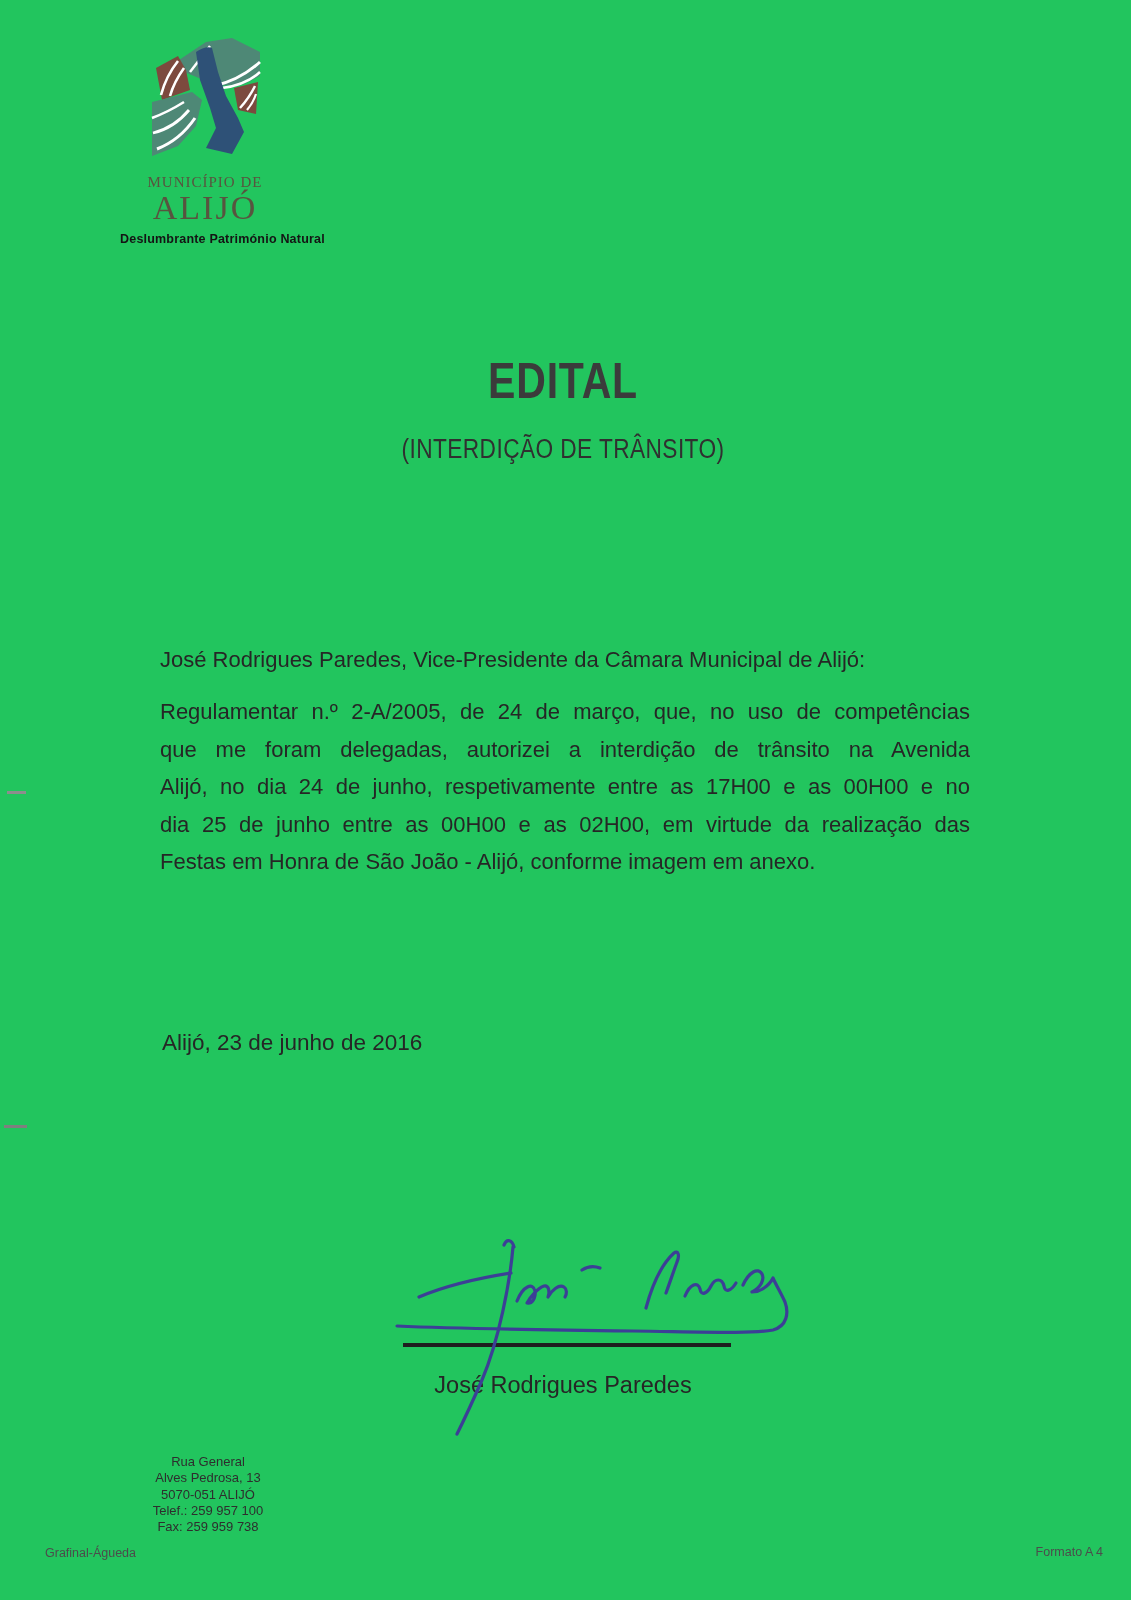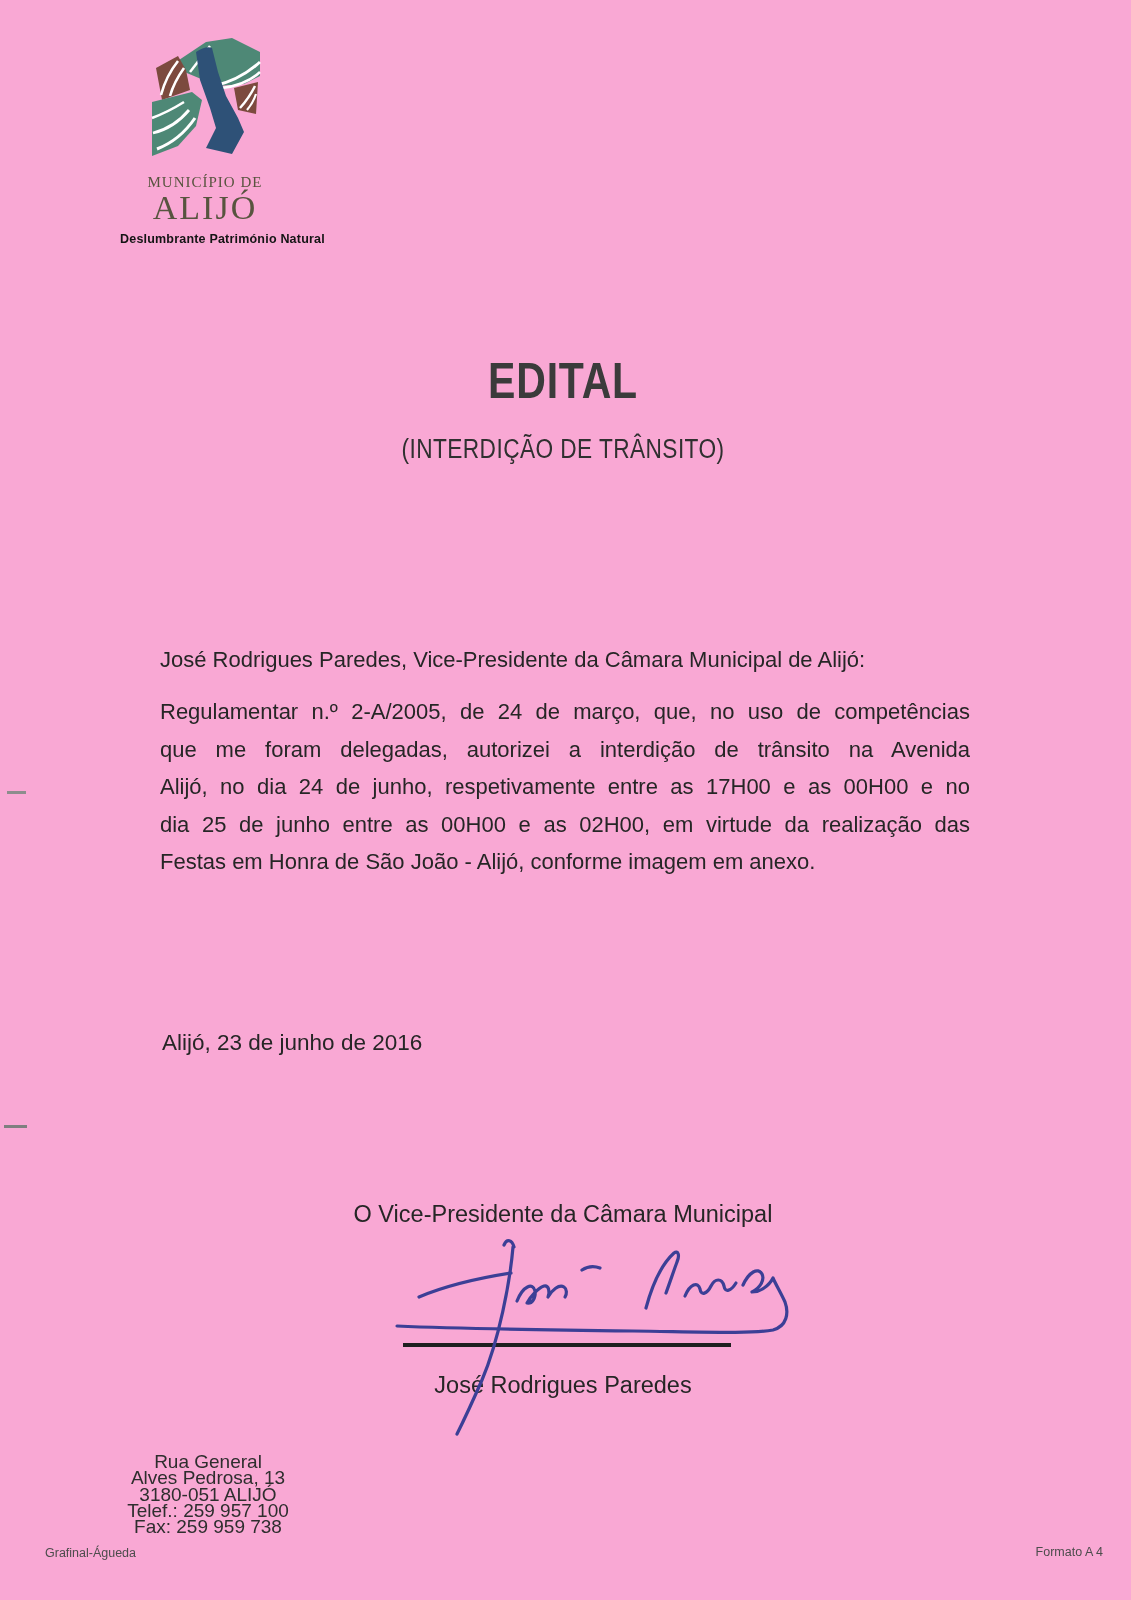--- a/index.html
+++ b/index.html
@@ -4,21 +4,21 @@
 <style>
   html, body {
     margin: 0;
     padding: 0;
     background: #ffffff;
   }
   .page {
     position: relative;
     width: 1131px;
     height: 1600px;
-    background: #f9a8d4;
+    background: #22c55e;
     font-family: "Liberation Sans", sans-serif;
     color: #2b2b2b;
     overflow: hidden;
   }
   
   .logo-graphic {
     position: absolute;
     left: 150px;
     top: 36px;
     width: 112px;
@@ -157,21 +157,21 @@
     color: #262626;
     z-index: 2;
   }
   
   .footer-address {
     position: absolute;
     left: 108px;
     top: 1454px;
     width: 200px;
     text-align: center;
-    font-size: 19px;
+    font-size: 13px;
     line-height: 16.3px;
     color: #2e2e2e;
   }
   .printer-credit {
     position: absolute;
     left: 45px;
     top: 1546px;
     font-size: 12.5px;
     color: #4c4c4c;
   }
@@ -232,21 +232,20 @@
   <div class="body-paragraph">
     <div class="pline">Regulamentar n.º 2-A/2005, de 24 de março, que, no uso de competências</div>
     <div class="pline">que me foram delegadas, autorizei a interdição de trânsito na Avenida</div>
     <div class="pline">Alijó, no dia 24 de junho, respetivamente entre as 17H00 e as 00H00 e no</div>
     <div class="pline">dia 25 de junho entre as 00H00 e as 02H00, em virtude da realização das</div>
     <div class="pline last">Festas em Honra de São João - Alijó, conforme imagem em anexo.</div>
   </div>
 
   <div class="date-line">Alijó, 23 de junho de 2016</div>
 
-  <div class="role-line">O Vice-Presidente da Câmara Municipal</div>
 
   <svg class="signature-svg" viewBox="0 0 420 212" xmlns="http://www.w3.org/2000/svg">
     <g fill="none" stroke-width="3.2" stroke-linecap="round" stroke-linejoin="round" stroke="#3c3f96">
 
       <path d="M131,17 C129,10 124,8 121,15 M130,17 C127,52 116,110 99,150 C92,166 84,184 74,204"></path>
 
       <path d="M36,67 C62,56 96,48 128,43"></path>
 
       <path d="M134,71 C140,56 150,52 152,61 C153,68 149,74 144,73 C148,66 155,58 161,56 C166,55 167,62 165,67 C169,60 176,54 181,57 C184,59 184,64 182,67"></path>
 
@@ -259,21 +258,21 @@
       <path d="M360,55 C366,42 375,37 379,44 C382,50 377,58 369,62 C377,62 386,56 390,48 C393,55 398,63 402,72 C406,83 404,96 390,100 C370,104 320,102 250,101 C160,100 60,98 14,96"></path>
     </g>
   </svg>
 
   <div class="sig-rule"></div>
   <div class="sig-name">José Rodrigues Paredes</div>
 
   <div class="footer-address">
     <div>Rua General</div>
     <div>Alves Pedrosa, 13</div>
-    <div>3180-051  ALIJÓ</div>
+    <div>5070-051  ALIJÓ</div>
     <div>Telef.:  259 957 100</div>
     <div>Fax: 259 959 738</div>
   </div>
 
   <div class="printer-credit">Grafinal-Águeda</div>
   <div class="paper-format">Formato A 4</div>
 
   <div class="fold-mark fm1"></div>
   <div class="fold-mark fm2"></div>
 

